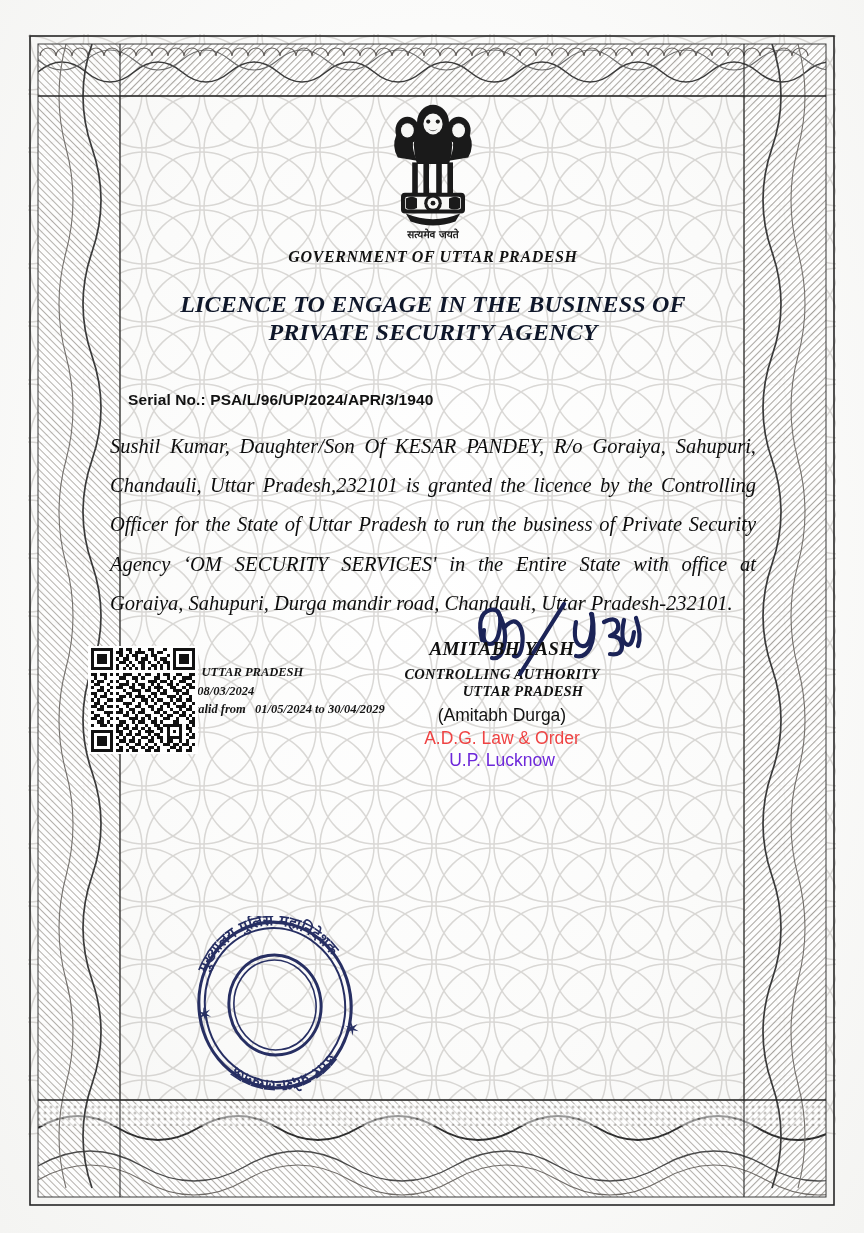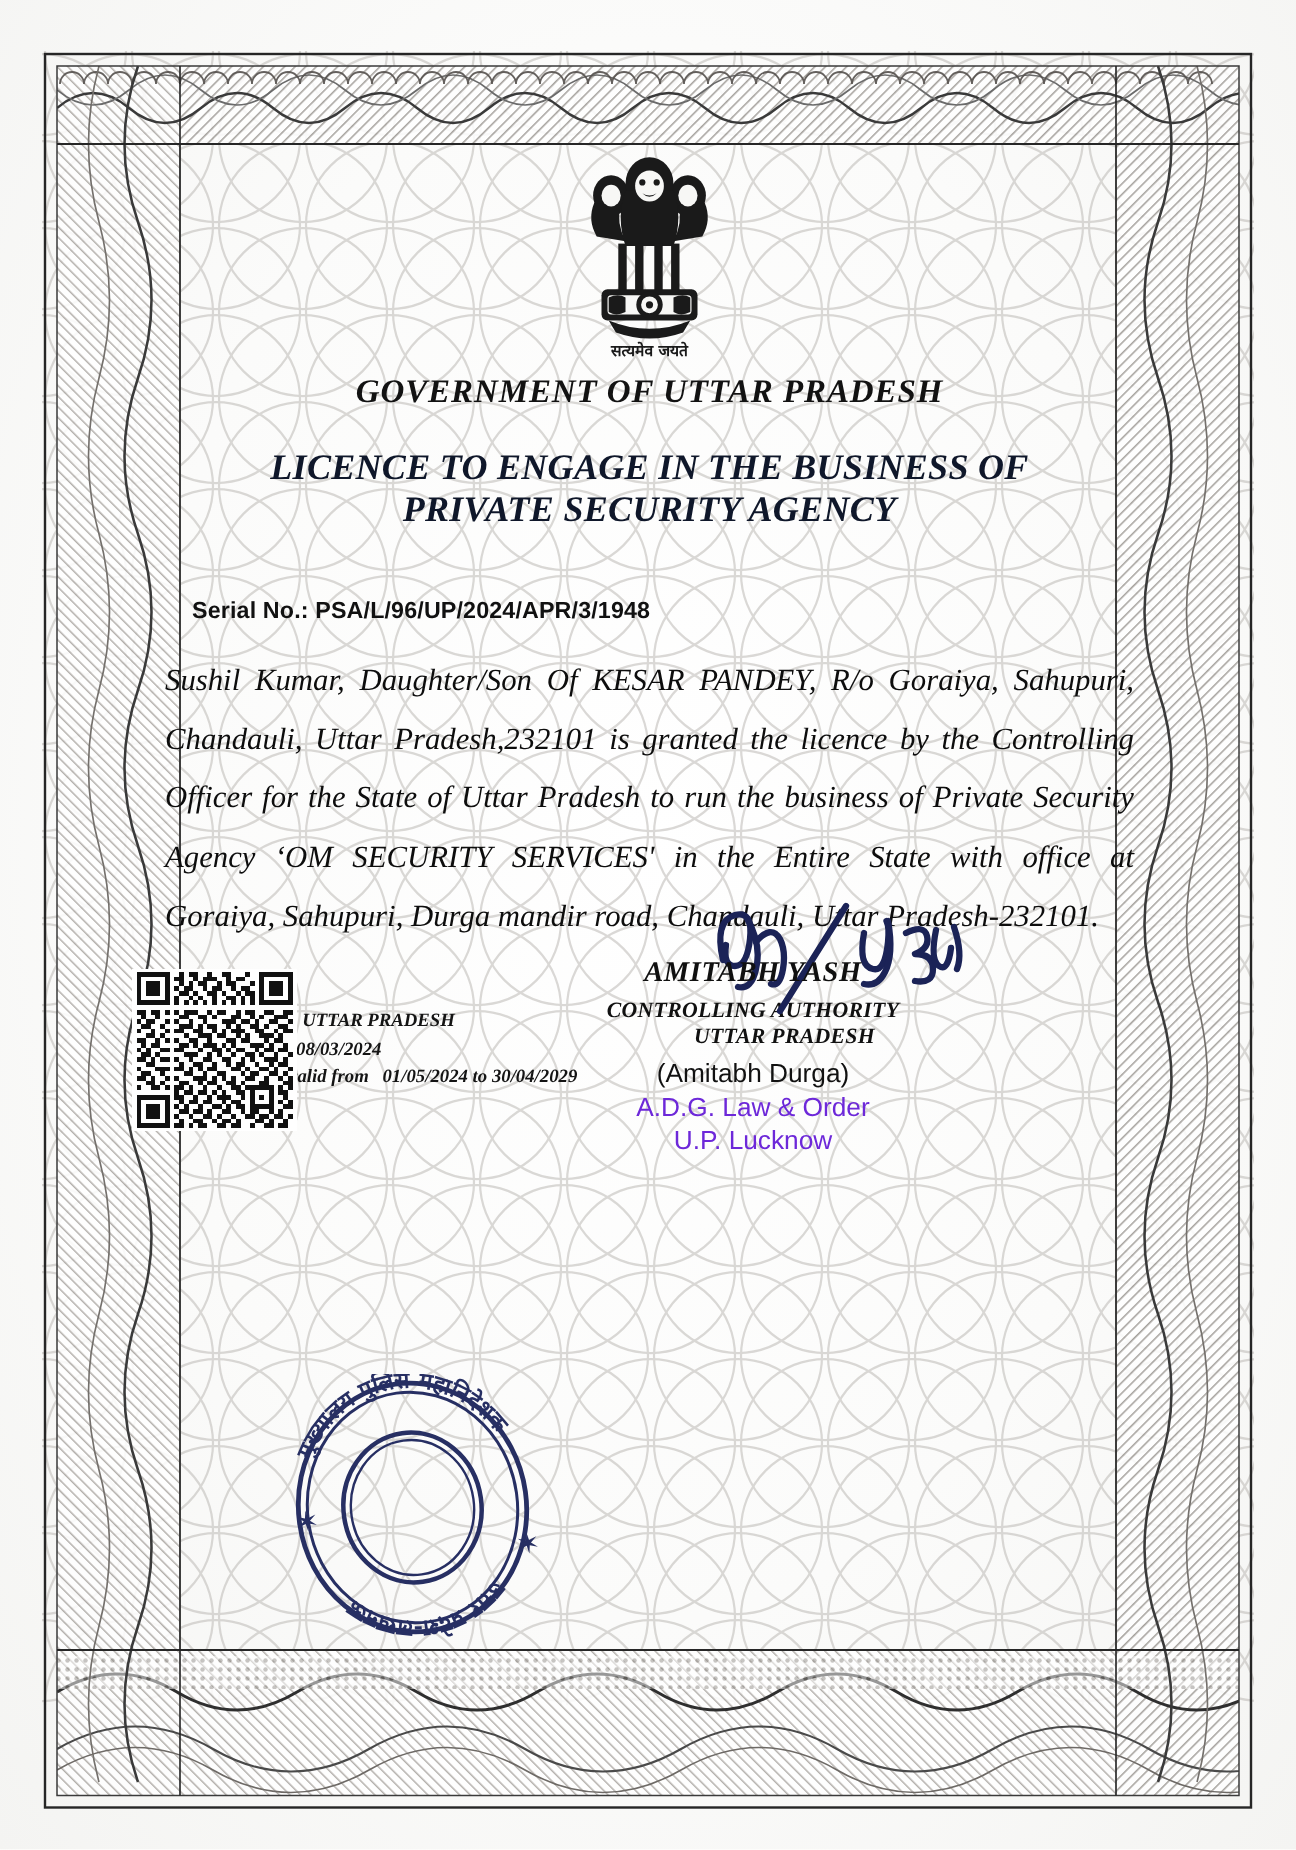--- a/index.html
+++ b/index.html
@@ -30,21 +30,21 @@
   }
 
   #emblem{
     display:block;margin:0 auto;
     width:96px;height:152px;
   }
 
   .gov-line{
     text-align:center;
     font-style:italic;font-weight:bold;
-    font-size:22px;letter-spacing:.6px;
+    font-size:16px;letter-spacing:.6px;
     color:#121212;
     margin-top:4px;
     font-family:"Liberation Serif", serif;
   }
 
   .title{
     text-align:center;
     font-style:italic;font-weight:bold;
     font-size:24px;line-height:1.18;
     letter-spacing:.2px;
@@ -113,21 +113,21 @@
     font-style:italic;font-weight:bold;font-size:14.5px;
     letter-spacing:.2px;color:#111;line-height:1.2;
     margin-left:42px;
   }
   .auth-paren{
     font-family:"Liberation Sans", sans-serif;
     font-size:17.5px;color:#111;margin-top:3px;line-height:1.3;
   }
   .auth-desig{
     font-family:"Liberation Sans", sans-serif;
-    font-size:17.5px;color:#6d28d9;line-height:1.3;
+    font-size:17.5px;color:#ef4444;line-height:1.3;
   }
   .auth-city{
     font-family:"Liberation Sans", sans-serif;
     font-size:17.5px;color:#6d28d9;line-height:1.3;
   }
 
   
   #seal{
     position:absolute;left:176px;top:916px;
     width:198px;height:178px;
@@ -292,21 +292,21 @@
 
   <div class="gov-line">GOVERNMENT OF UTTAR PRADESH</div>
 
   <div class="title">
     <div>LICENCE TO ENGAGE IN THE BUSINESS OF</div>
     <div>PRIVATE SECURITY AGENCY</div>
   </div>
 
   <div class="serial">
     <span>Serial No.:</span>
-    <span>PSA/L/96/UP/2024/APR/3/1948</span>
+    <span>PSA/L/96/UP/2024/APR/3/1940</span>
   </div>
 
   <div class="body-text">Sushil Kumar, Daughter/Son Of KESAR PANDEY, R/o Goraiya, Sahupuri, Chandauli, Uttar Pradesh,232101 is granted the licence by the Controlling Officer for the State of Uttar Pradesh to run the business of Private Security Agency ‘OM SECURITY SERVICES' in the Entire State with office at Goraiya, Sahupuri, Durga mandir road, Chandauli, Uttar Pradesh-232101.</div>
 
   <div class="issue-block">
     <div class="issue-row">
       <span class="lab">Place of Issue:</span>
       <span class="val">UTTAR PRADESH</span>
     </div>
     <div class="issue-row">

